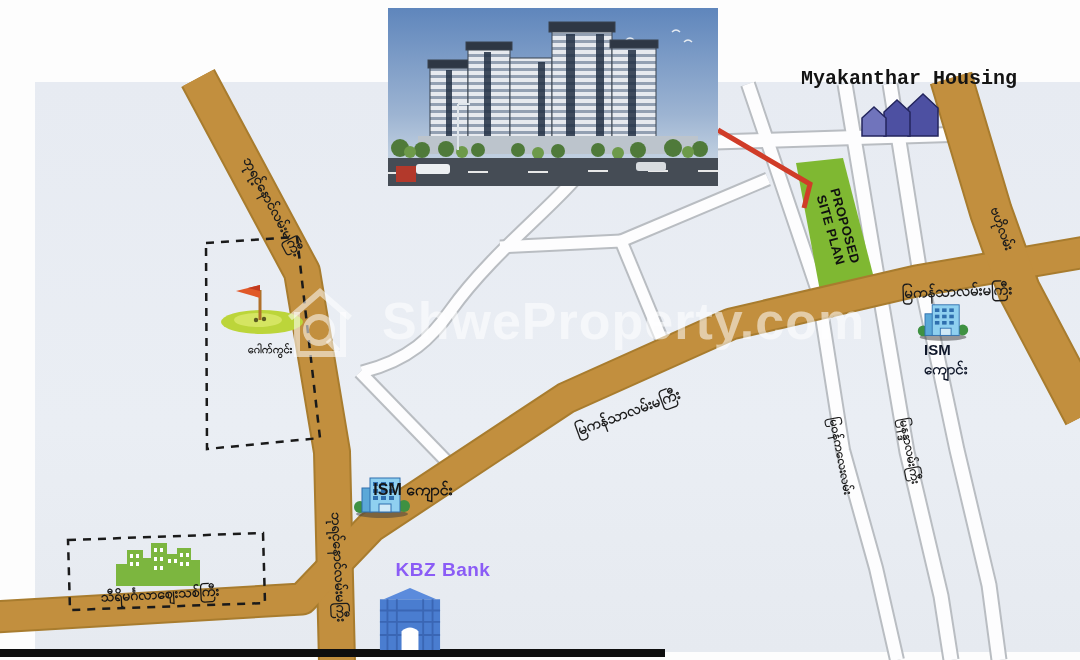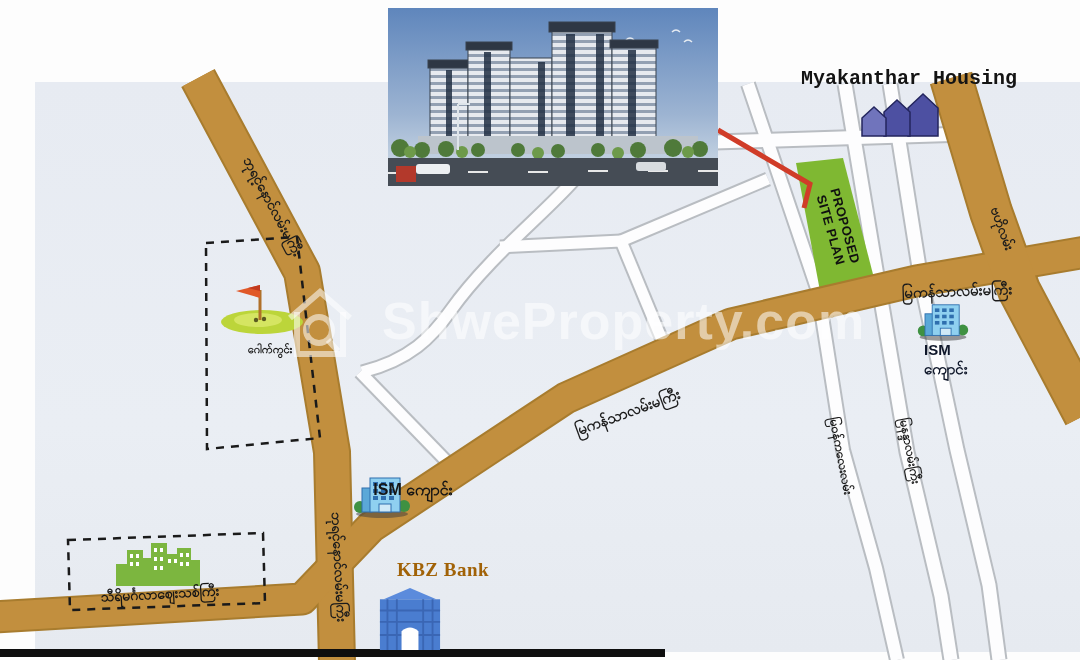--- a/index.html
+++ b/index.html
@@ -11,21 +11,21 @@
   .photo{position:absolute;left:388px;top:8px;width:330px;height:178px;z-index:15;}
   .icon-abs{position:absolute;z-index:20;}
   .label{position:absolute;z-index:22;font-weight:bold;color:#151515;white-space:nowrap;
          transform:translate(-50%,-50%);}
   .title{font-family:Liberation Mono, monospace;font-size:20px;color:#141414;}
   .road-label{font-size:14px;color:#1c1c1c;}
   .site-label{font-size:13px;letter-spacing:.5px;line-height:15px;text-align:center;color:#101010;}
   .watermark{position:absolute;left:285px;top:280px;z-index:30;display:flex;align-items:center;
              gap:27px;pointer-events:none;}
   .watermark-text{font-size:52px;font-weight:bold;color:rgba(255,255,255,0.55);letter-spacing:1px;}
-  .kbz{font-size:19px;color:#a16207;letter-spacing:.5px;font-family:Liberation Serif, serif;}
+  .kbz{font-size:19px;color:#8b5cf6;letter-spacing:.5px;}
   .ism-east{z-index:22;position:absolute;left:924px;top:340px;font-weight:bold;font-size:15px;
             line-height:19px;color:#0f172a;}
   .bottom-bar{position:absolute;left:0;top:649px;width:665px;height:8px;background:#0e0e0e;z-index:18;}
 </style>
 </head>
 <body>
 
 <div class="page">
 
   <div class="map-bg"></div>

